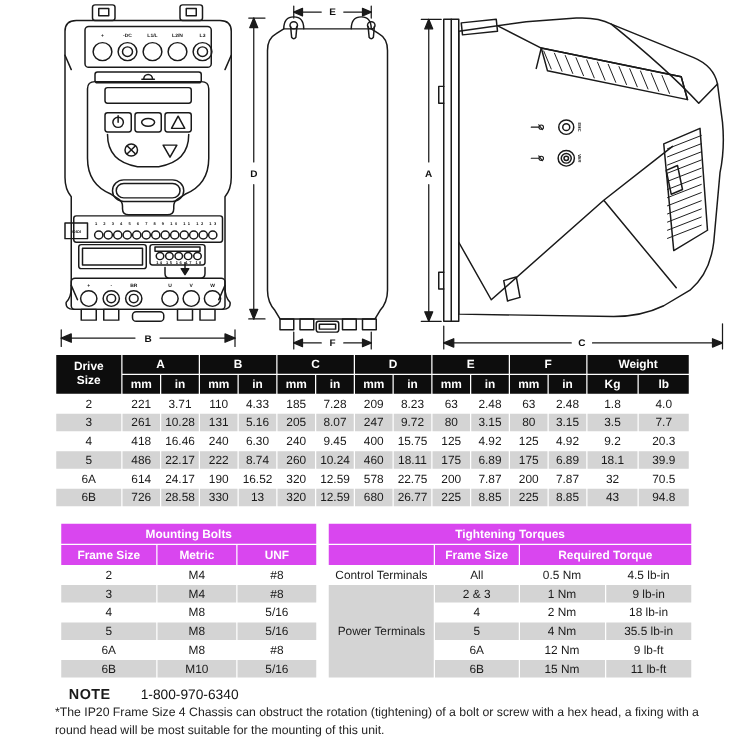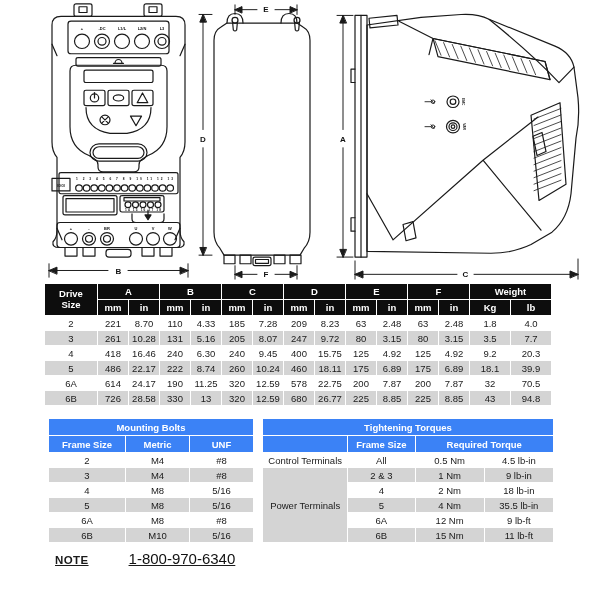--- a/index.html
+++ b/index.html
@@ -15,30 +15,30 @@
   table{border-collapse:separate;border-spacing:1px;table-layout:fixed;}
   th,td{margin:0;text-align:center;vertical-align:middle;overflow:hidden;white-space:nowrap;}
   .dims{position:absolute;top:283px;left:44px;width:494px;}
   .dims th{background:#0d0d0d;color:#fff;font-weight:bold;font-size:9.5px;padding:1px 0;height:13px;}
   .dims td{font-size:9.5px;padding:0;height:14px;background:#fff;}
   .dims tr.alt td{background:#d4d4d4;}
   .corner-label{width:34px;margin:0 auto;line-height:1.1;white-space:normal;}
 
   .subtables{position:absolute;top:418px;left:48px;display:flex;gap:8px;}
   .subtables table{}
-  .subtables th{background:#3b82f6;color:#fff;font-weight:bold;font-size:9.5px;height:14px;padding:1px 2px;}
+  .subtables th{background:#d946ef;color:#fff;font-weight:bold;font-size:9.5px;height:14px;padding:1px 2px;}
   .subtables td{font-size:9.5px;height:14px;padding:0 2px;background:#fff;}
   .subtables tr.alt td{background:#d4d4d4;}
   .subtables td.span-gray{background:#d4d4d4;}
   #bolts{width:204px;}
   #torques{width:292px;}
 
-  .note-row{position:absolute;top:550px;left:55px;display:flex;align-items:baseline;gap:40px;text-decoration:underline;}
+  .note-row{position:absolute;top:550px;left:55px;display:flex;align-items:baseline;gap:24px;}
   .note-label{font-weight:bold;font-size:11.5px;letter-spacing:.4px;}
-  .phone{font-size:15px;color:#111;}
+  .phone{font-size:11px;color:#111;}
   .footnote{position:absolute;top:564px;left:44px;width:518px;font-size:9.8px;line-height:1.45;color:#222;margin:0;}
 </style>
 </head>
 <body>
 
 <div class="page">
 
   <div class="drawings">
 
     <svg width="145" height="280" viewBox="0 0 145 292" preserveAspectRatio="none">
@@ -309,21 +309,21 @@
           <th>mm</th>
           <th>in</th>
           <th>Kg</th>
           <th>lb</th>
         </tr>
     </thead>
     <tbody>
         <tr>
           <td>2</td>
           <td>221</td>
-          <td>8.70</td>
+          <td>3.71</td>
           <td>110</td>
           <td>4.33</td>
           <td>185</td>
           <td>7.28</td>
           <td>209</td>
           <td>8.23</td>
           <td>63</td>
           <td>2.48</td>
           <td>63</td>
           <td>2.48</td>
@@ -379,21 +379,21 @@
           <td>175</td>
           <td>6.89</td>
           <td>18.1</td>
           <td>39.9</td>
         </tr>
         <tr>
           <td>6A</td>
           <td>614</td>
           <td>24.17</td>
           <td>190</td>
-          <td>11.25</td>
+          <td>16.52</td>
           <td>320</td>
           <td>12.59</td>
           <td>578</td>
           <td>22.75</td>
           <td>200</td>
           <td>7.87</td>
           <td>200</td>
           <td>7.87</td>
           <td>32</td>
           <td>70.5</td>
@@ -522,14 +522,15 @@
           </tr>
         </tbody>
     </table>
   </div>
 
   <div class="note-row">
     <span class="note-label">NOTE</span>
     <span class="phone">1-800-970-6340</span>
   </div>
 
+  <p class="footnote">*The IP20 Frame Size 4 Chassis can obstruct the rotation (tightening) of a bolt or screw with a hex head, a fixing with a round head will be most suitable for the mounting of this unit.</p>
 
 </div>
 
 </body></html>

